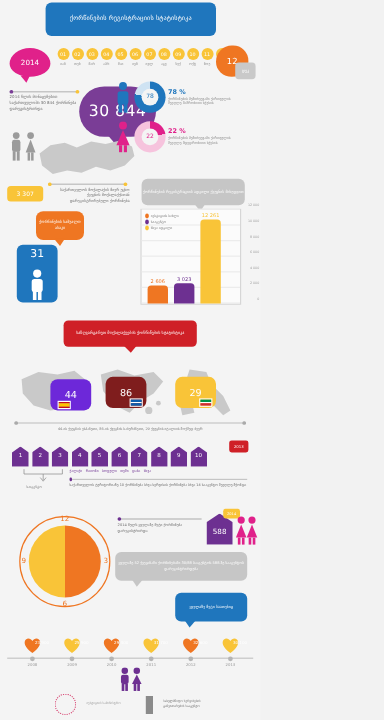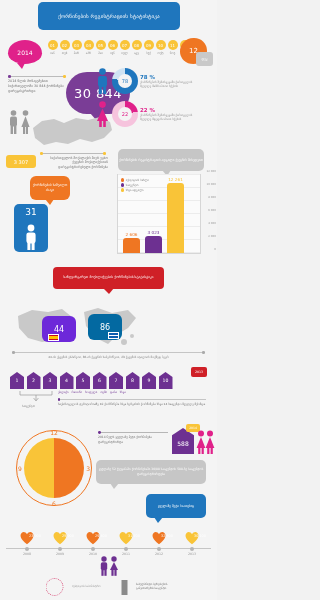--- a/index.html
+++ b/index.html
@@ -176,21 +176,21 @@
 
   .country { position:absolute; top:304px; width:62px; height:46px;}
   .country .silhouette { position:absolute; inset:0; }
   .country .tag {
     position:absolute; width:34px; height:26px; border-radius:6px;
     display:flex; align-items:center; justify-content:center;
     color:#fff; font-size:8px;
   }
   .c-es { left:14px; } .c-gr { left:78px; } .c-it { left:142px; }
   .c-es .tag { background:#6d28d9; left:12px; top:12px;margin-left:16px; }
-  .c-gr .tag { background:#0369a1; left:10px; top:10px; }
+  .c-gr .tag { background:#7f1d1d; left:10px; top:10px; }
   .c-it .tag { background:#f9c438; left:4px; top:10px; }
   .flag { position:absolute; width:11px; height:7px; border:.4px solid #fff;}
   .flag span{ display:block; height:100%; }
 
   .clegend { position:absolute; left:12px; top:352px; width:193px; }
   .clegend .rule { width:100%; border-top:.6px solid #c5c5c5; position:relative; margin-bottom:2px;}
   .clegend .rule:before{content:"";position:absolute;left:0;top:-1.6px;width:2.6px;height:2.6px;border-radius:50%;background:#aaa;}
   .clegend .rule:after{content:"";position:absolute;right:0;top:-1.6px;width:2.6px;height:2.6px;border-radius:50%;background:#aaa;}
   .clegend p { font-size:2.9px; color:#7b7b7b; text-align:center; line-height:1.5;}
 
@@ -512,20 +512,34 @@
     <div class="tag">
       <span>86</span>
     </div>
     <div class="flag" style="left:30px; top:28px;">
       <span style="background:#0d5eaf;height:34%"></span>
         <span style="background:#ffffff;height:33%"></span>
         <span style="background:#0d5eaf;height:33%"></span>
     </div>
   </div>
 
+  <div class="country c-it">
+    <svg class="silhouette" viewBox="0 0 62 46">
+      <path d="M16 4 L30 6 L34 16 L44 26 L50 38 L44 42 L36 34 L28 24 L20 18 L14 10 Z" fill="#c9c9c9"></path>
+      <path d="M8 34 L18 32 L20 40 L10 42 Z" fill="#c9c9c9"></path>
+    </svg>
+    <div class="tag">
+      <span>29</span>
+    </div>
+    <div class="flag" style="left:24px; top:28px;">
+      <span style="background:#009246;height:33%"></span>
+        <span style="background:#ffffff;height:34%"></span>
+        <span style="background:#ce2b37;height:33%"></span>
+    </div>
+  </div>
 
   <div class="clegend">
     <div class="rule"></div>
     <p>44-ის ქვეყნის ესპანეთი, 86-ის ქვეყნის საბერძნეთი, 29 ქვეყნის იტალიის მოქმედ ბევრ</p>
   </div>
 
   <div class="steps" id="house-steps">
       <div class="house">
         <div class="shape"></div>
         <span>1</span>

